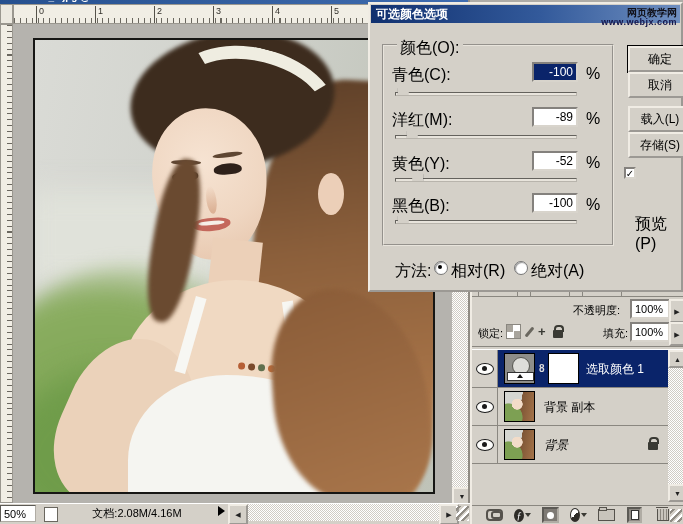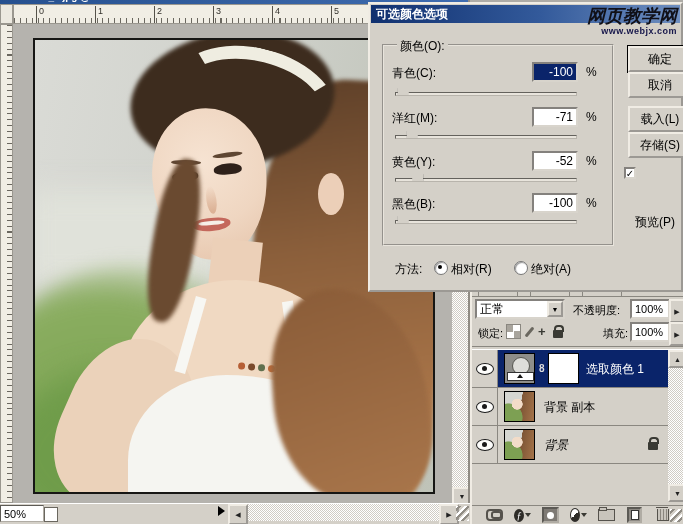--- a/index.html
+++ b/index.html
@@ -72,21 +72,21 @@
   #logo86{left:222px;top:412px;width:250px;height:100px;z-index:5;pointer-events:none;}
   #logo86 *{position:absolute;}
   .lg-num{left:78px;top:52px;font-size:19px;font-weight:bold;font-style:italic;color:#5b2d8e;letter-spacing:1px;}
   .lg-p{left:104px;top:30px;font-size:38px;font-weight:bold;color:#1f8c2f;font-family:"Liberation Serif",serif;}
   .lg-s{left:118px;top:60px;font-size:17px;font-weight:bold;font-style:italic;color:#e02418;}
   .lg-url{left:134px;top:62px;font-size:11px;font-weight:bold;color:#e03020;letter-spacing:1px;font-family:"Liberation Mono",monospace;}
   .lg-cap{left:68px;top:78px;font-size:13px;color:#111;font-weight:bold;}
   
   #vscroll{left:452px;top:24px;width:16px;height:479px;}
   #status{left:0;top:503px;width:470px;height:21px;background:#d4d0c8;border-top:1px solid #fff;box-sizing:border-box;}
-  #zoom-box{left:0;top:505px;width:44px;height:17px;background:#fff;border:1px inset #b0aca4;font-size:11px;
+  #zoom-box{left:0;top:505px;width:36px;height:17px;background:#fff;border:1px inset #b0aca4;font-size:11px;
             display:flex;align-items:center;padding-left:3px;box-sizing:border-box;}
   #doc-info{left:58px;top:505px;width:158px;height:17px;display:flex;align-items:center;justify-content:center;font-size:11px;}
   .win-edge{background:#908c84;}
   
   #palette{left:470px;top:283px;width:213px;height:241px;background:#d4d0c8;border-left:2px outset #f0ece4;box-sizing:border-box;z-index:3;}
   #palette .abs{position:absolute;}
   #tabstrip{left:0;top:0;width:211px;height:13px;overflow:hidden;border-bottom:1px solid #8a8780;}
   .tab{position:absolute;top:-9px;height:21px;padding:0 8px;font-size:11px;background:#d4d0c8;
        border:1px solid #8a8780;border-bottom:none;border-radius:3px 3px 0 0;line-height:21px;}
   #combo-blend{left:3px;top:16px;width:90px;height:20px;}
@@ -138,24 +138,24 @@
       background-image:repeating-linear-gradient(90deg,transparent 0 2px,#8a867e 2px 3px);}
   .i-trash:before{content:"";position:absolute;left:-2px;top:-2px;width:12px;height:1px;background:#55524c;}
   .tiny-tri{width:0;height:0;border-left:3px solid transparent;border-right:3px solid transparent;border-top:4px solid #3a3a34;margin-left:1px;}
   
   #dialog{left:368px;top:2px;width:315px;height:290px;background:#d4d0c8;border:2px outset #f0ece4;
           box-sizing:border-box;z-index:10;}
   #dialog .abs{position:absolute;}
   #dlg-title{left:1px;top:1px;width:309px;height:18px;background:linear-gradient(90deg,#10306f 0%,#335a9b 55%,#6f8fc0 100%);
       color:#fff;font-weight:bold;font-size:12px;display:flex;align-items:center;padding-left:5px;box-sizing:border-box;}
   #webjx{right:4px;top:3px;text-align:right;z-index:12;line-height:1.1;}
-  #webjx .l1{font-size:18px;font-weight:bold;color:#101018;font-style:italic;}
+  #webjx .l1{font-size:10px;font-weight:bold;color:#101018;}
   #webjx .l2{font-size:9px;font-weight:bold;color:#15154a;letter-spacing:.5px;}
   #groupbox{left:12px;top:40px;width:228px;height:198px;border:2px groove #e8e4dc;}
-  .dlabel{font-size:12px;}
+  .dlabel{font-size:16px;}
   #color-combo{left:90px;top:30px;width:106px;height:22px;}
   .swatch{width:15px;height:15px;border:1px solid #1a1a1a;margin-left:3px;}
   .valbox{position:absolute;width:46px;height:20px;border:2px inset #d8d4cc;background:#fff;box-sizing:border-box;
       font-size:12px;display:flex;align-items:center;justify-content:flex-end;padding-right:3px;}
   .valbox.hl{background:#0a246a;color:#fff;}
   .slider-track{position:absolute;width:182px;height:4px;border:1px inset #b8b4ac;background:#e8e4dc;box-sizing:border-box;}
   .slider-thumb{position:absolute;top:-9px;width:11px;height:11px;background:#d4d0c8;
       clip-path:polygon(50% 0,100% 38%,100% 100%,0 100%,0 38%);
       filter:drop-shadow(0 1px 0 #555) drop-shadow(1px 0 0 #555) drop-shadow(-1px 0 0 #888);}
   .radio{position:absolute;width:12px;height:12px;border-radius:50%;background:#fff;border:1px solid #777;
@@ -230,35 +230,34 @@
   <div class="abs dither" id="vscroll"></div>
   <div class="abs scrollbtn" style="left:452px;top:24px;width:16px;height:15px;">▲</div>
   <div class="abs scrollbtn" style="left:452px;top:487px;width:16px;height:15px;">▼</div>
   <div class="abs win-edge" style="left:468px;top:0;width:2px;height:524px;"></div>
 
   <div class="abs" id="status"></div>
   <div class="abs" id="zoom-box">
     <span>50%</span>
   </div>
   <div class="abs" style="left:44px;top:507px;width:12px;height:13px;background:#fff;border:1px solid #6a675f;"></div>
+  <div class="abs" id="doc-info">
+    <span>文档:2.08M/4.16M</span>
+  </div>
   <div class="abs" style="left:218px;top:506px;width:0;height:0;border-top:5px solid transparent;border-bottom:5px solid transparent;border-left:7px solid #000;"></div>
   <div class="abs dither" style="left:228px;top:504px;width:227px;height:17px;"></div>
   <div class="abs scrollbtn" style="left:228px;top:504px;width:16px;height:17px;">◀</div>
   <div class="abs scrollbtn" style="left:439px;top:504px;width:16px;height:17px;">▶</div>
   <div class="abs grip" style="left:456px;top:506px;width:13px;height:15px;"></div>
 
   <div class="abs" id="palette">
     <div class="abs" id="tabstrip">
       <div class="tab" style="left:6px;">图层</div>
       <div class="tab" style="left:58px;">通道</div>
       <div class="tab" style="left:110px;">路径</div>
-    </div>
-    <div class="abs combo" id="combo-blend">
-      <span class="txt">正常</span>
-      <span class="drop">▼</span>
     </div>
     <span class="abs plabel" style="left:101px;top:20px;">不透明度:</span>
     <div class="abs spin" style="left:158px;top:16px;width:40px;height:20px;">
       <span>100%</span>
     </div>
     <div class="abs scrollbtn" style="left:197px;top:16px;width:12px;height:20px;">▶</div>
 
     <span class="abs plabel" style="left:6px;top:43px;">锁定:</span>
     <div class="abs lockicons" style="left:34px;top:41px;">
       <span class="checker12"></span>
@@ -361,21 +360,21 @@
     <div class="valbox hl" style="left:162px;top:58px;">
         <span>-100</span>
       </div>
     <span class="abs dlabel" style="left:216px;top:61px;">%</span>
     <div class="abs slider-track" style="left:25px;top:88px;">
       <div class="slider-thumb" style="left: 1%;"></div>
     </div>
 
     <span class="abs dlabel" style="left:22px;top:106px;">洋红(M):</span>
     <div class="valbox" style="left:162px;top:103px;">
-        <span>-71</span>
+        <span>-89</span>
       </div>
     <span class="abs dlabel" style="left:216px;top:106px;">%</span>
     <div class="abs slider-track" style="left:25px;top:131px;">
       <div class="slider-thumb" style="left: 6%;"></div>
     </div>
 
     <span class="abs dlabel" style="left:22px;top:150px;">黄色(Y):</span>
     <div class="valbox" style="left:162px;top:147px;">
         <span>-52</span>
       </div>

